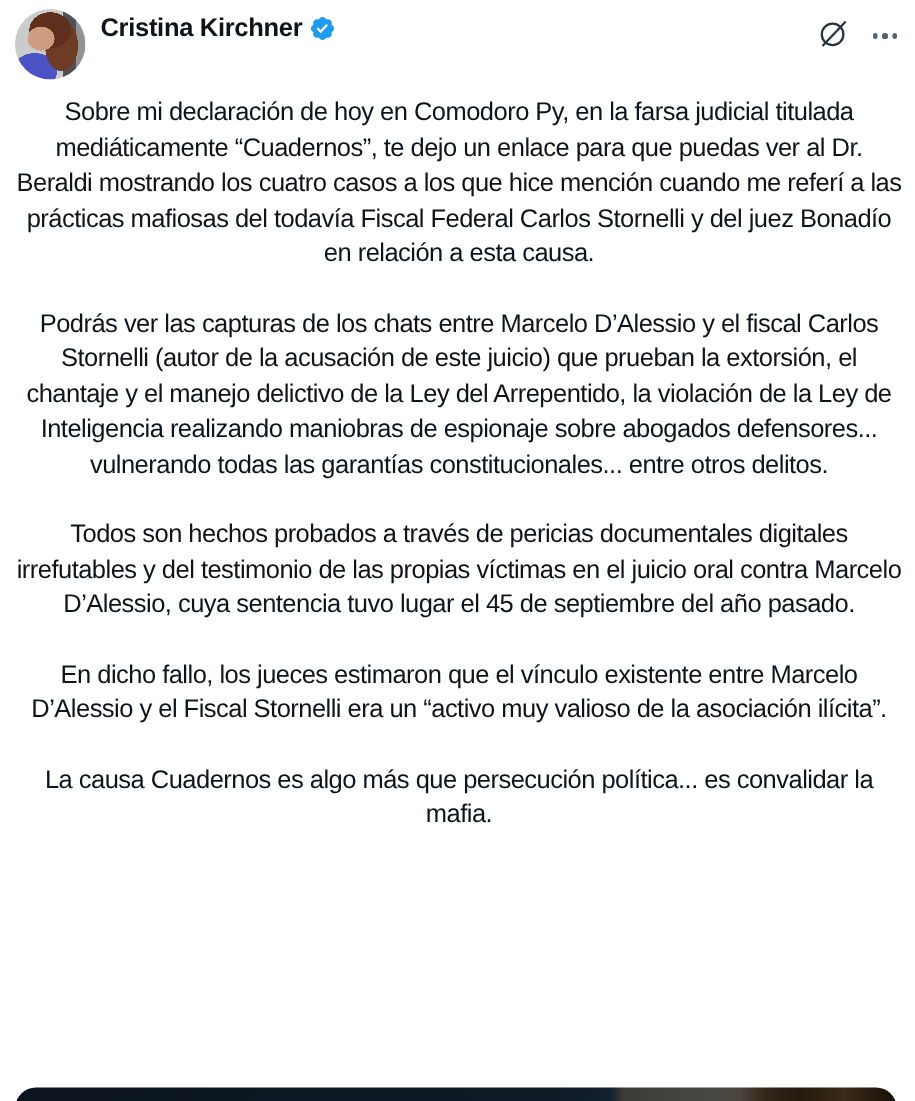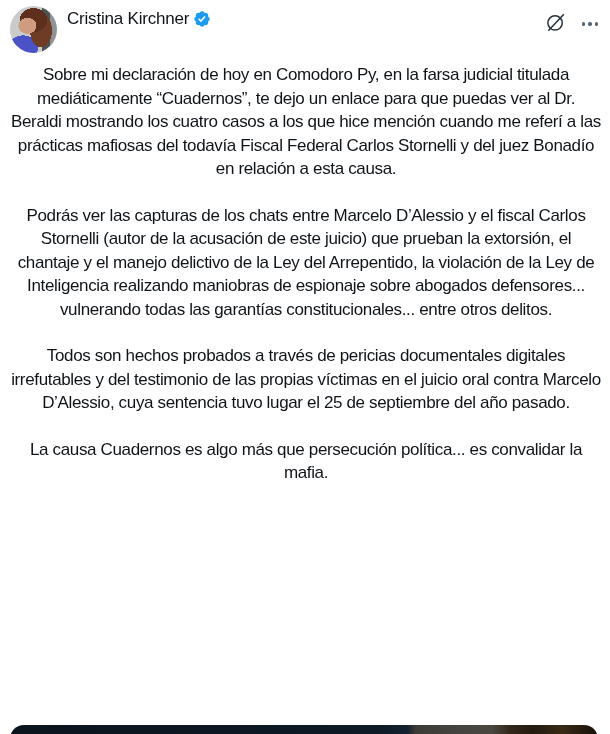--- a/index.html
+++ b/index.html
@@ -22,21 +22,21 @@
     background:
       radial-gradient(ellipse 9px 8px at 37% 42%, #cf9c80 99%, transparent 100%),
       radial-gradient(ellipse 14px 12px at 50% 30%, #5f2f1e 99%, transparent 100%),
       radial-gradient(ellipse 11px 17px at 66% 52%, #6e3c24 99%, transparent 100%),
       radial-gradient(ellipse 15px 12px at 28% 88%, #4a52c5 99%, transparent 100%),
       linear-gradient(to right, #c9cccb 0 68%, #4d5254 68% 86%, #8e9496 86%);
   }
   .id-block { margin-left: 10px; padding-top: 2px; min-width: 0; }
   .name-row { display: flex; align-items: center; gap: 4px; }
   .display-name {
-    font-size: 17px; font-weight: 400; color: #0f1419;
+    font-size: 17px; font-weight: 700; color: #0f1419;
     letter-spacing: -0.2px; cursor: pointer; line-height: 21px;
   }
   .verified { width: 18px; height: 18px; display: inline-block; }
   .handle {
     font-size: 15px; color: #536471; line-height: 20px; cursor: pointer;
   }
   .header-actions {
     margin-left: auto; display: flex; align-items: center; gap: 16px;
     padding-top: 6px; padding-right: 2px;
   }
@@ -103,19 +103,20 @@
             <i></i>
             <i></i>
           </span>
       </button>
     </div>
   </div>
 
   <div class="body-text">
     <p>Sobre mi declaración de hoy en Comodoro Py, en la farsa judicial titulada mediáticamente “Cuadernos”, te dejo un enlace para que puedas ver al Dr. Beraldi mostrando los cuatro casos a los que hice mención cuando me referí a las prácticas mafiosas del todavía Fiscal Federal Carlos Stornelli y del juez Bonadío en relación a esta causa.</p>
     <p>Podrás ver las capturas de los chats entre Marcelo D’Alessio y el fiscal Carlos Stornelli (autor de la acusación de este juicio) que prueban la extorsión, el chantaje y el manejo delictivo de la Ley del Arrepentido, la violación de la Ley de Inteligencia realizando maniobras de espionaje sobre abogados defensores... vulnerando todas las garantías constitucionales... entre otros delitos.</p>
-    <p>Todos son hechos probados a través de pericias documentales digitales irrefutables y del testimonio de las propias víctimas en el juicio oral contra Marcelo D’Alessio, cuya sentencia tuvo lugar el 25 de septiembre del año pasado.</p>
+    <p>Todos son hechos probados a través de pericias documentales digitales irrefutables y del testimonio de las propias víctimas en el juicio oral contra Marcelo D’Alessio, cuya sentencia tuvo lugar el 45 de septiembre del año pasado.</p>
+    <p>En dicho fallo, los jueces estimaron que el vínculo existente entre Marcelo D’Alessio y el Fiscal Stornelli era un “activo muy valioso de la asociación ilícita”.</p>
     <p>La causa Cuadernos es algo más que persecución política... es convalidar la mafia.</p>
   </div>
 
 </div>
 
 <div class="media"></div>
 
 </body></html>

